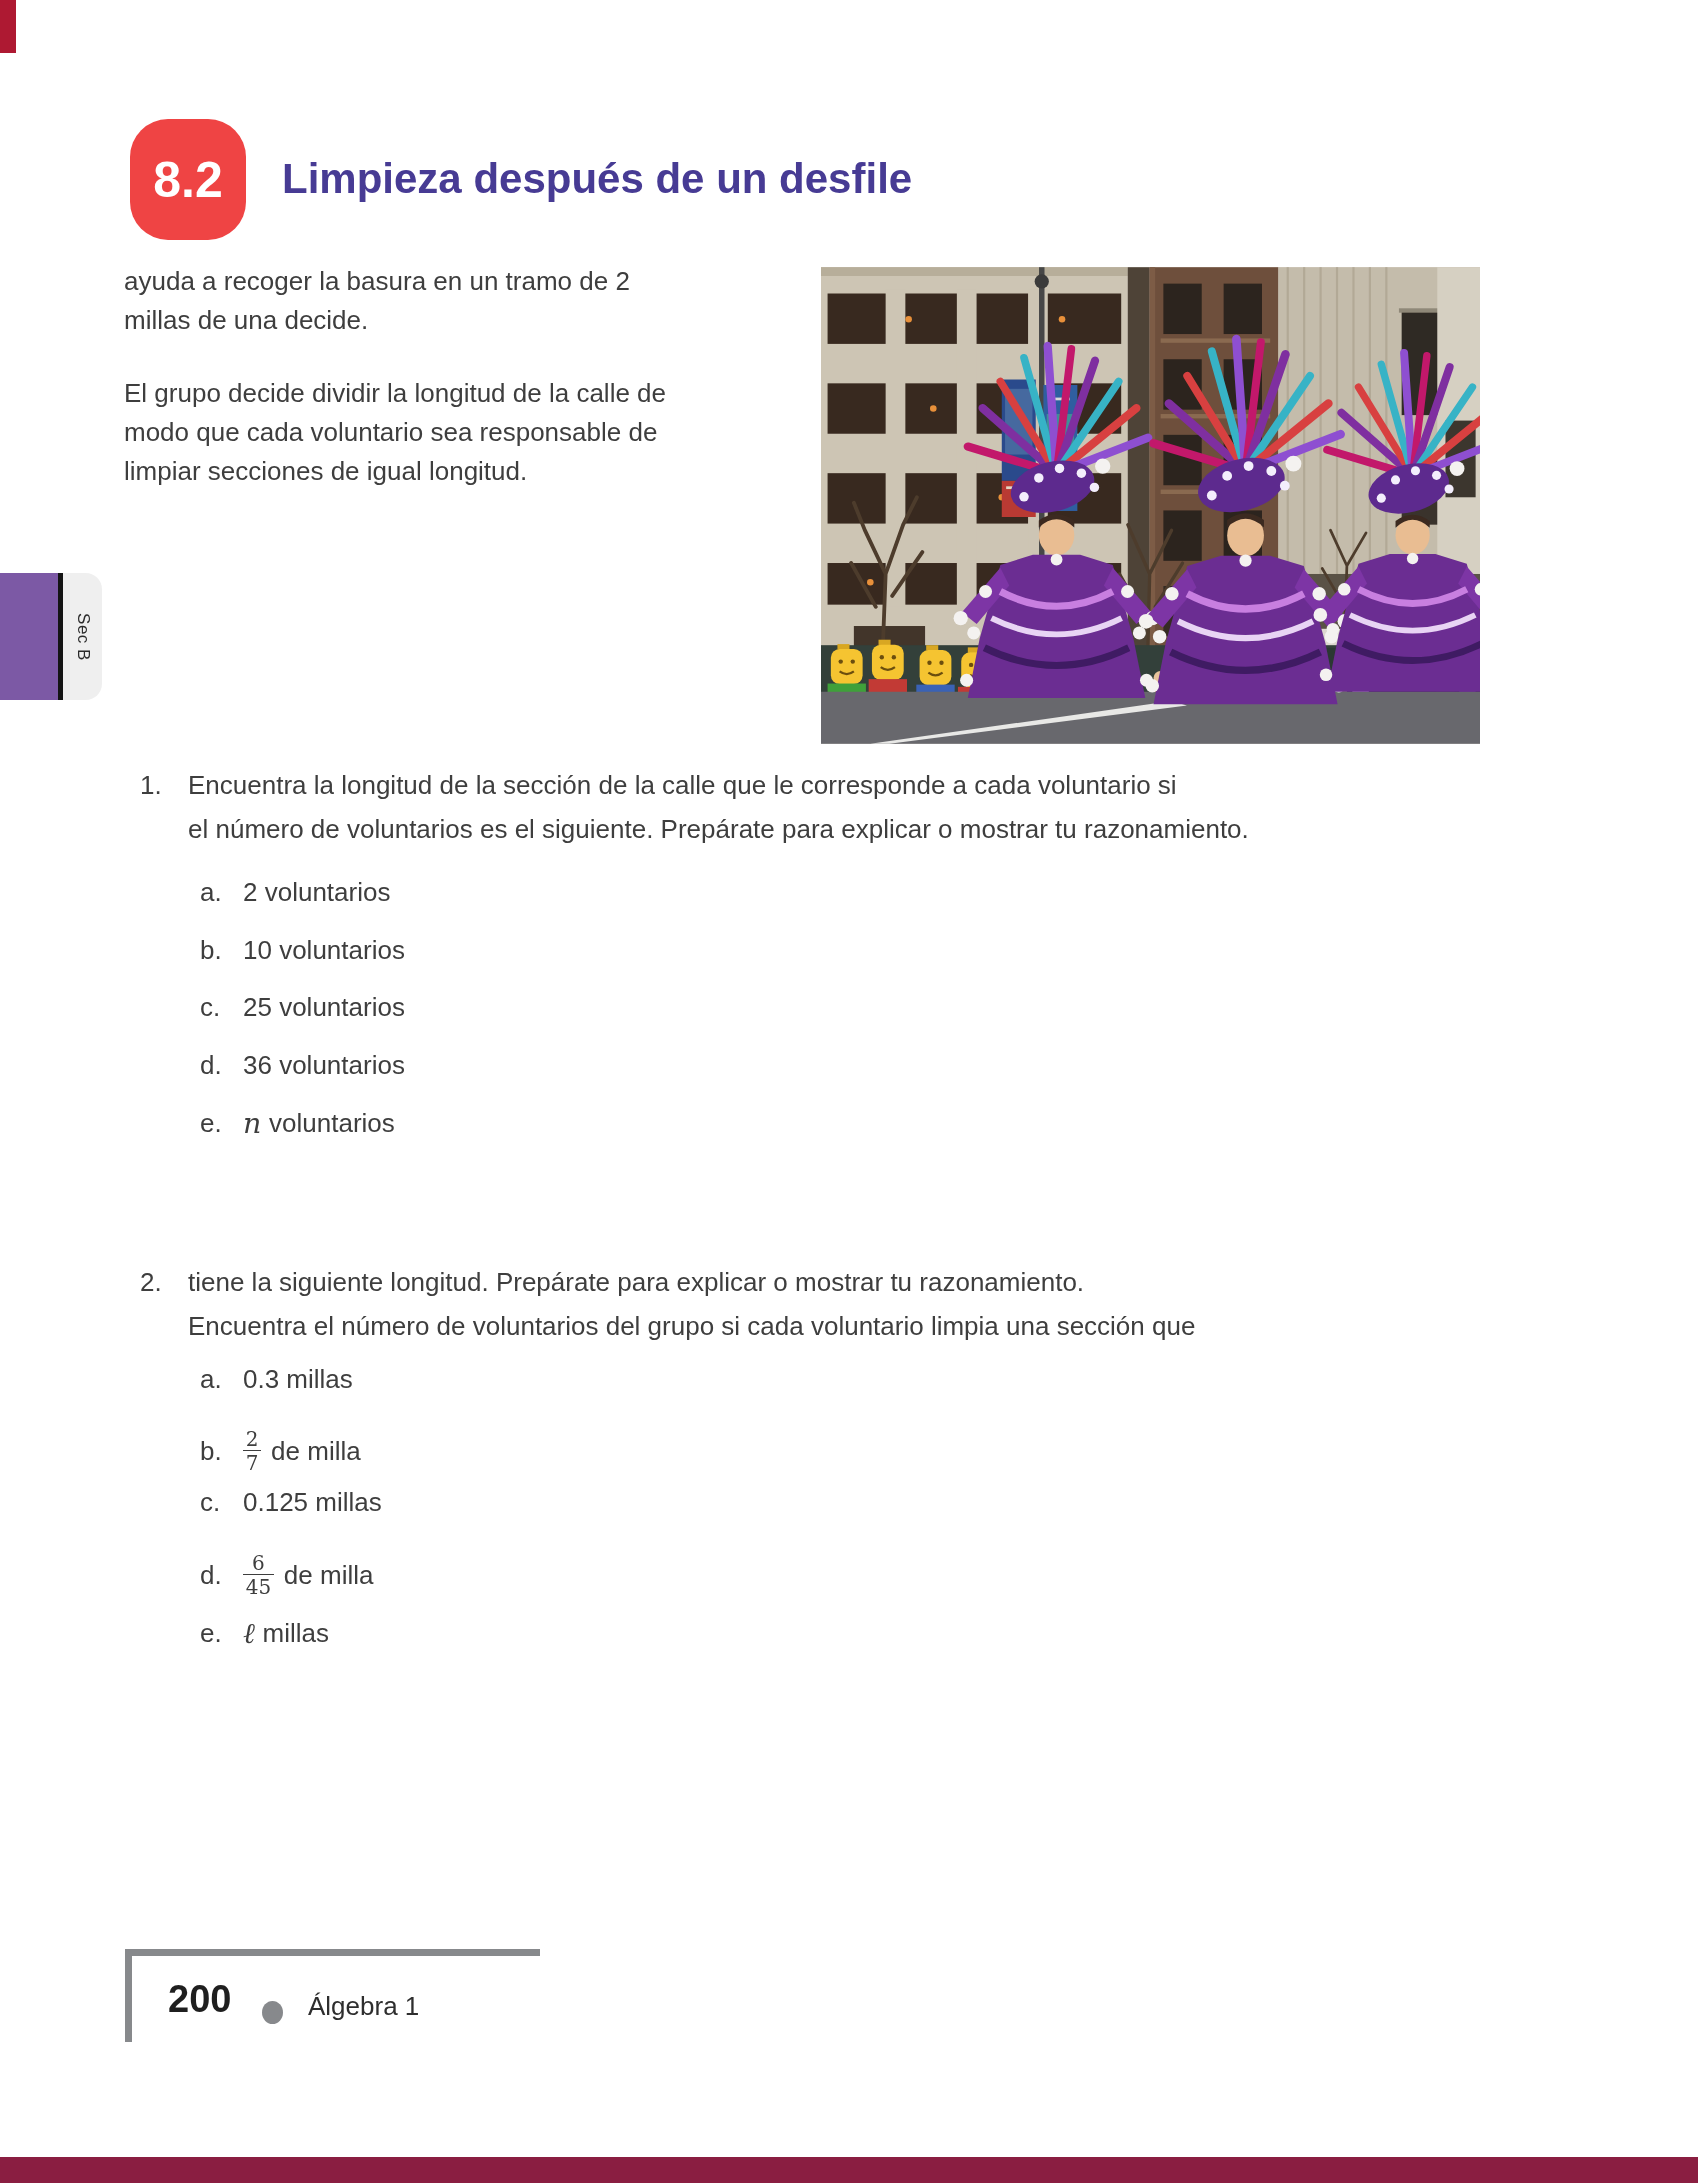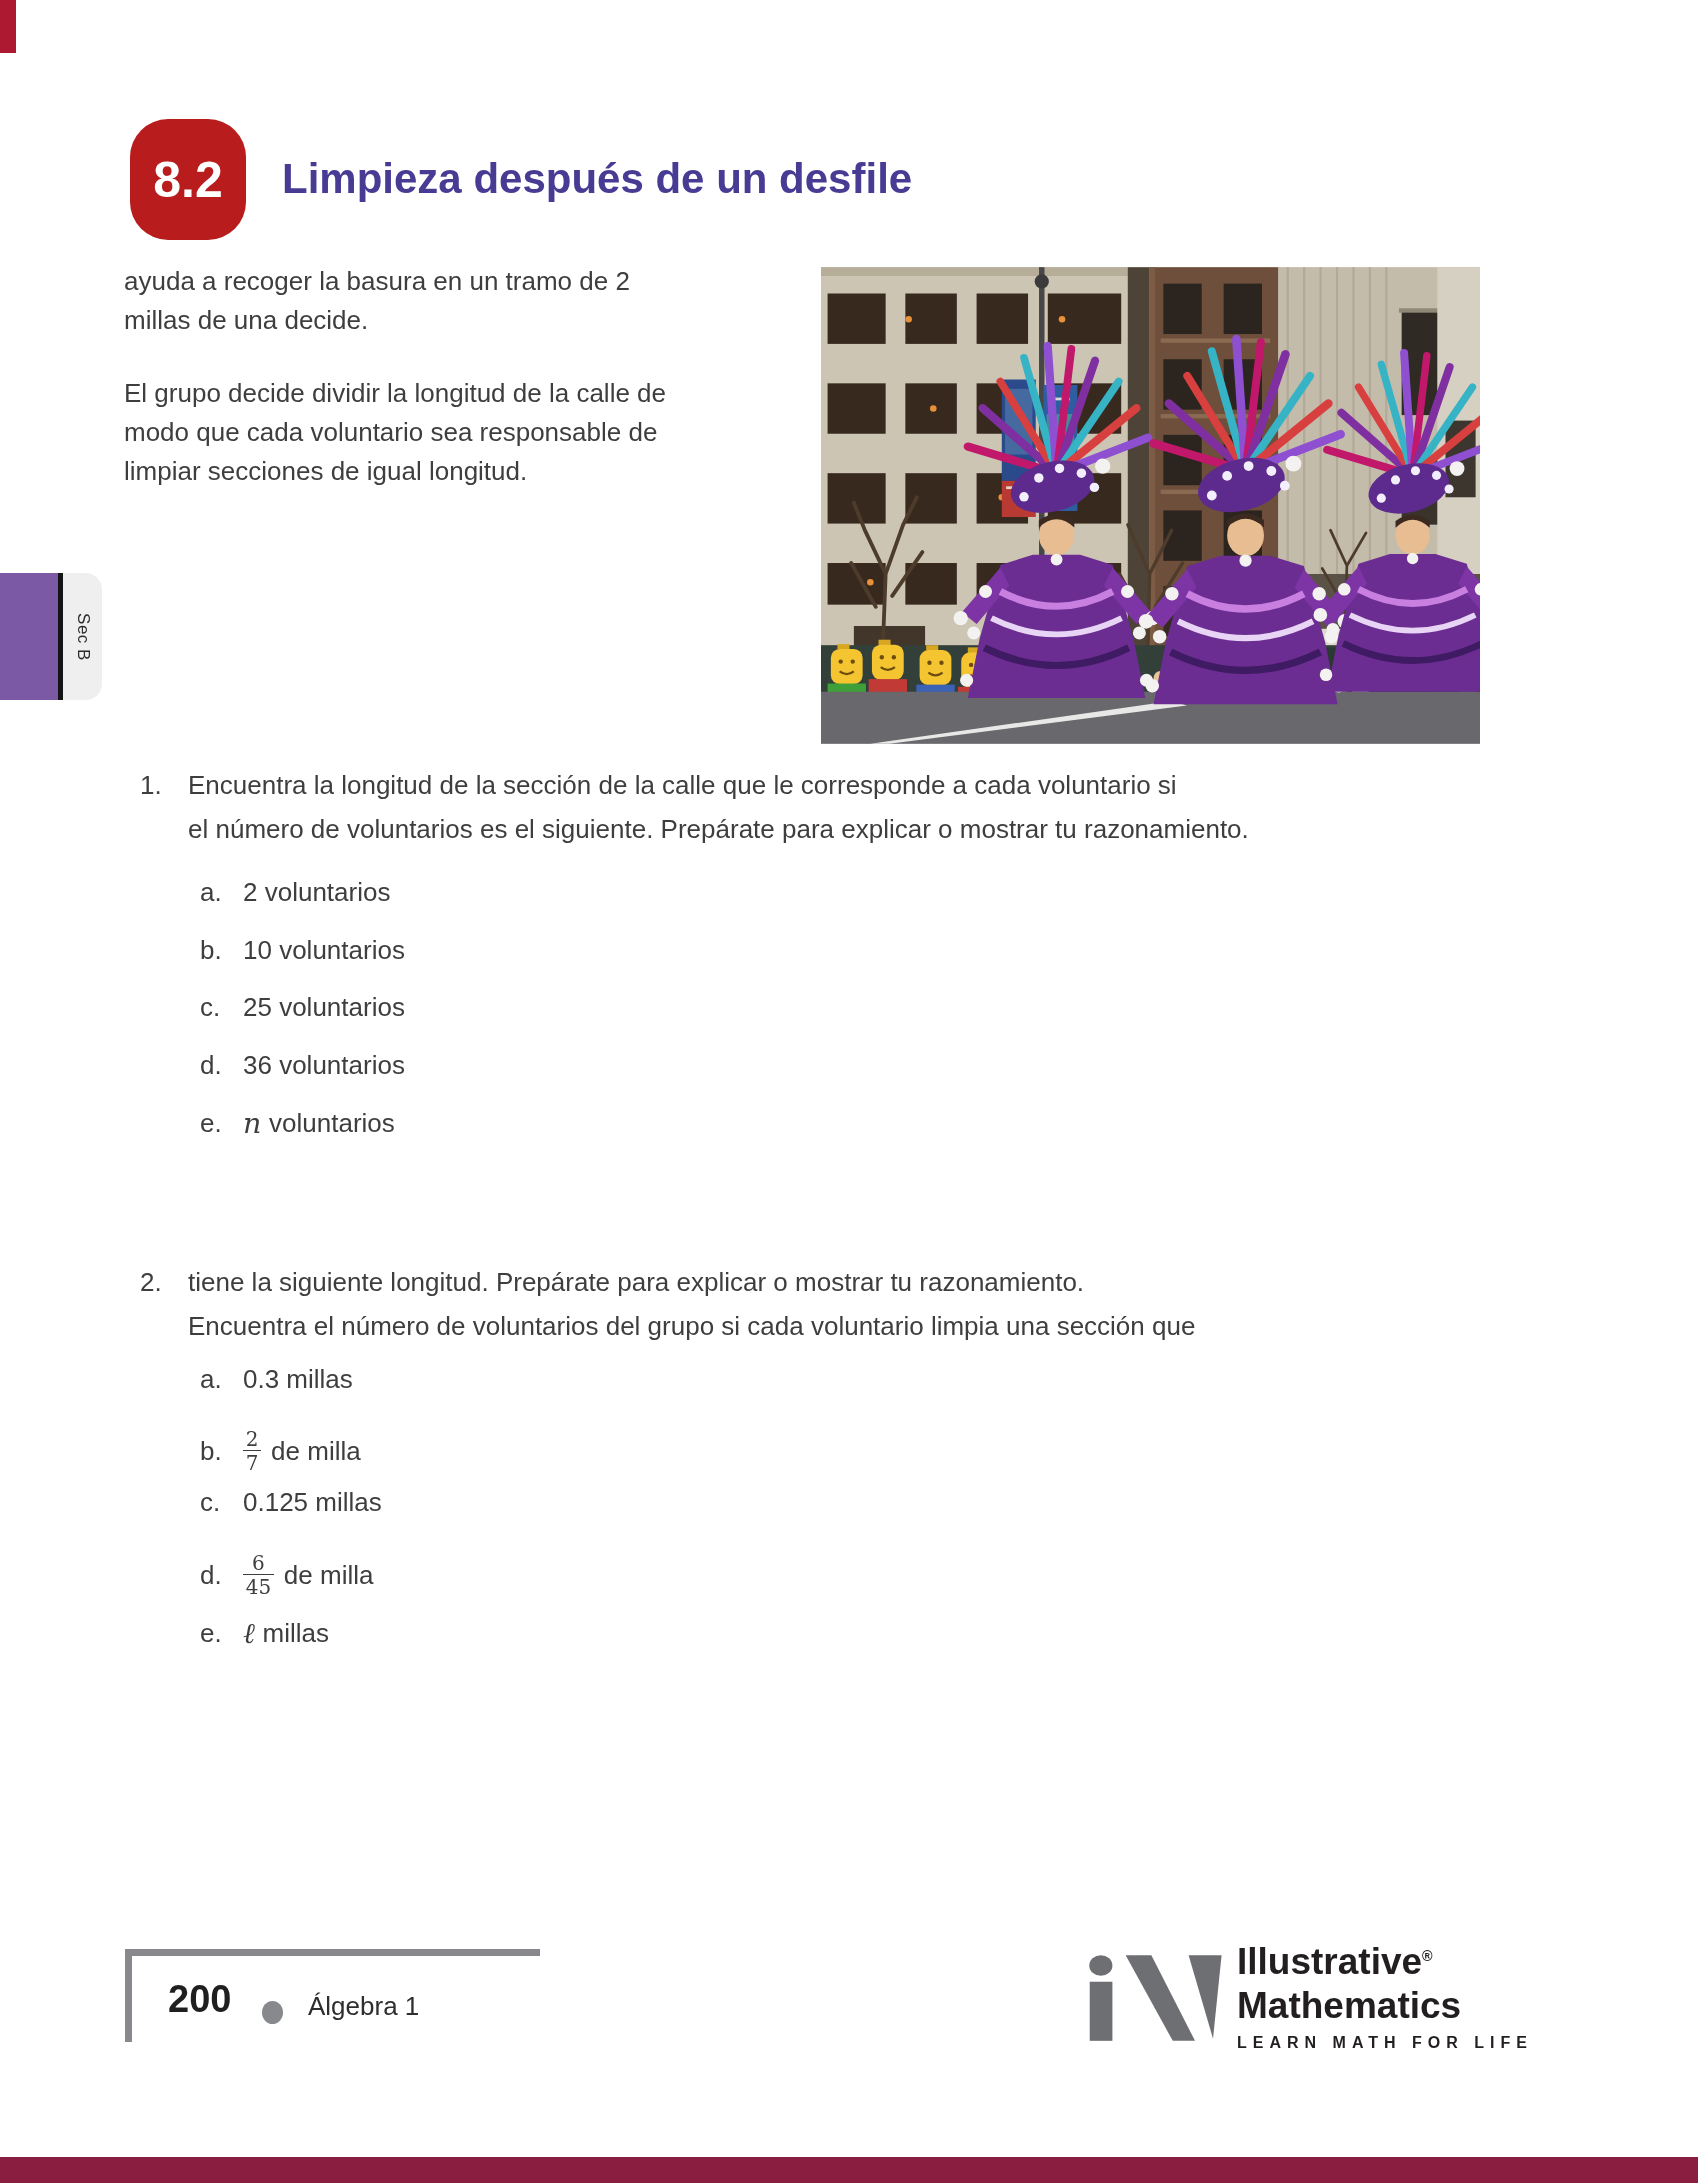--- a/index.html
+++ b/index.html
@@ -4,21 +4,21 @@
 <style>
   html,body{margin:0;padding:0;background:#ffffff;}
   .page{position:relative;width:1698px;height:2183px;background:#ffffff;overflow:hidden;
         font-family:"Liberation Sans", sans-serif;color:#3e3e3e;}
 
   
   .red-nub{position:absolute;left:0;top:0;width:16.4px;height:53px;background:#ae1932;}
   .bottom-bar{position:absolute;left:0;bottom:0;width:100%;height:26px;background:#8a1e41;}
 
   
-  .badge{position:absolute;left:130px;top:119px;width:116px;height:121px;background:#b91c1c;
+  .badge{position:absolute;left:130px;top:119px;width:116px;height:121px;background:#ef4444;
          border-radius:38px;display:flex;align-items:center;justify-content:center;
          color:#ffffff;font-size:50px;font-weight:700;}
   .title{position:absolute;left:282px;top:155px;font-size:42px;font-weight:700;color:#473b94;}
 
   
   .intro{position:absolute;left:124px;top:262px;width:674px;font-size:26px;line-height:39px;}
   .intro .para{margin:0 0 34px 0;}
   .intro .line{white-space:nowrap;}
 
   
@@ -347,29 +347,16 @@
     <span class="math-var">ℓ</span>
     <span>millas</span>
   </div>
 
   <div class="foot-rule-h"></div>
   <div class="foot-rule-v"></div>
   <div class="page-num">200</div>
   <div class="foot-dot"></div>
   <div class="course">Álgebra 1</div>
 
-  <div class="logo">
-    <svg class="mark" width="137" height="110" viewBox="0 0 320 200">
-      <ellipse cx="30" cy="24" rx="27" ry="24" fill="#6e6f72"></ellipse>
-      <rect x="4" y="62" width="53" height="138" fill="#6e6f72"></rect>
-      <polygon points="88,0 148,0 250,200 198,200" fill="#6e6f72"></polygon>
-      <polygon points="235,0 312,0 292,195" fill="#6e6f72"></polygon>
-    </svg>
-    <div class="words">
-      <div class="l1"><span>Illustrative</span><span class="reg">®</span></div>
-      <div class="l2">Mathematics</div>
-      <div class="tag">LEARN MATH FOR LIFE</div>
-    </div>
-  </div>
 
   <div class="bottom-bar"></div>
 </div>
 
 
 </body></html>

